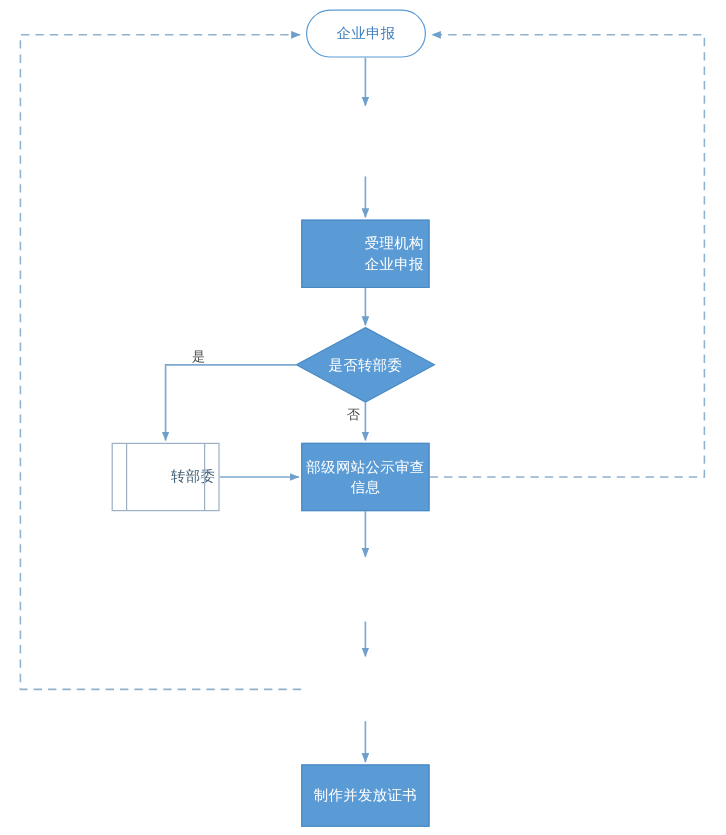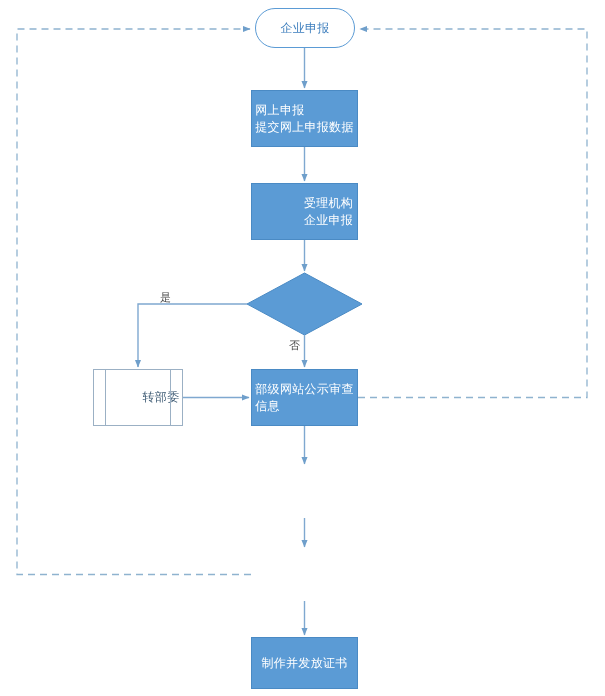--- a/index.html
+++ b/index.html
@@ -23,21 +23,21 @@
     left: 0;
     width: 605px;
     height: 696px;
   }
   .node {
     position: absolute;
     box-sizing: border-box;
     display: flex;
     align-items: center;
     justify-content: center;
-    text-align: left;
+    text-align: center;
     color: #ffffff;
     font-size: 12px;
     line-height: 17px;
     letter-spacing: 0.3px;
     z-index: 3;
   }
   .node.process {
     background: #5b9bd5;
     border: 1px solid #4a8ac4;
   }
@@ -117,34 +117,31 @@
 
     <polyline points="358,397.5 587,397.5 587,29 360,29" fill="none" stroke="#8fb3cf" stroke-width="1.3" stroke-dasharray="7 5" marker-end="url(#arrowDash)"></polyline>
 
     <polyline points="251,574.5 17,574.5 17,29 250,29" fill="none" stroke="#8fb3cf" stroke-width="1.3" stroke-dasharray="7 5" marker-end="url(#arrowDash)"></polyline>
   </svg>
 
   <div class="node terminator" style="left:255px; top:8px; width:100px; height:40px;">
     <span class="nlabel">企业申报</span>
   </div>
 
-  <div class="node process" style="left:251px; top:90px; width:107px; height:57px;">
-    <div>
-      <span class="nlabel">网上申报</span>
-      <span class="nlabel">提交网上申报数据</span>
-    </div>
-  </div>
 
   <div class="node process" style="left:251px; top:183px; width:107px; height:57px;padding-left:48px;">
     <div>
       <span class="nlabel">受理机构</span>
       <span class="nlabel">企业申报</span>
     </div>
   </div>
 
+  <div class="node decision" style="left:247px; top:273px; width:115px; height:62px;">
+    <span class="dlabel nlabel">是否转部委</span>
+  </div>
 
   <div class="node predefined" style="left:93px; top:369px; width:90px; height:57px; position:absolute;padding-left:46px;">
     <span class="inner-bar left"></span>
     <span class="inner-bar right"></span>
     <span class="nlabel">转部委</span>
   </div>
 
   <div class="node process" style="left:251px; top:369px; width:107px; height:57px;">
     <div>
       <span class="nlabel">部级网站公示审查</span>

